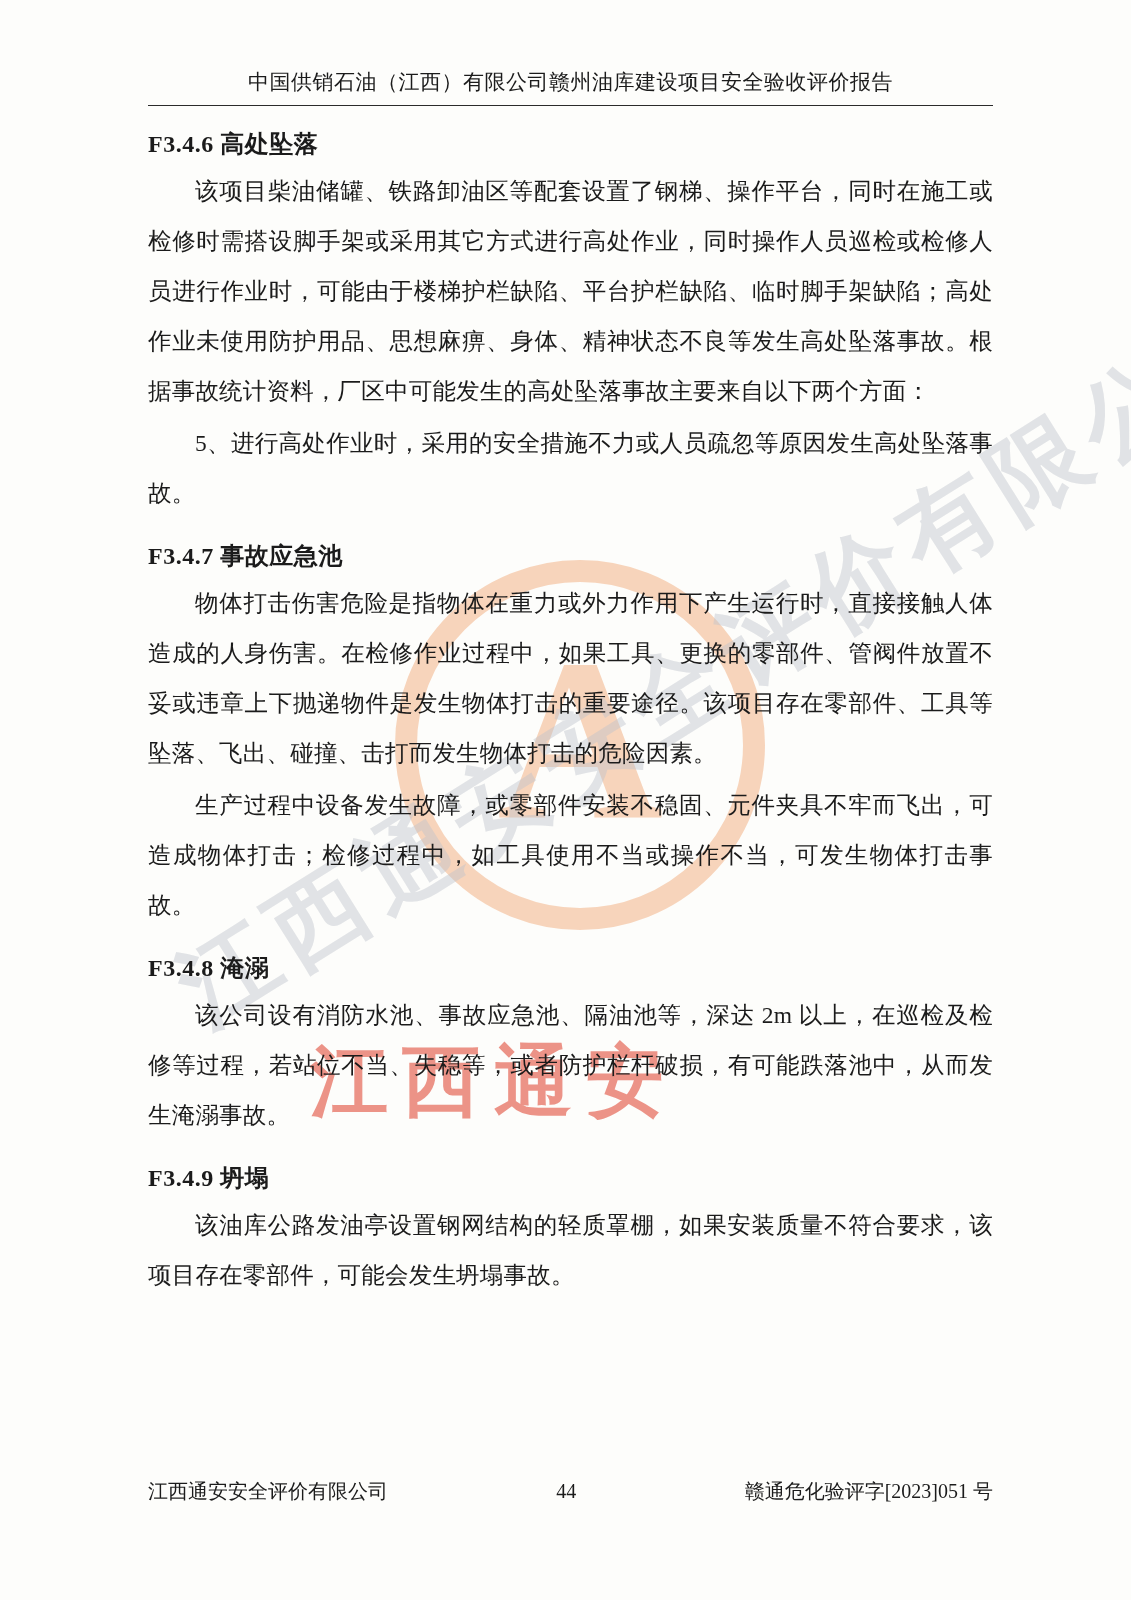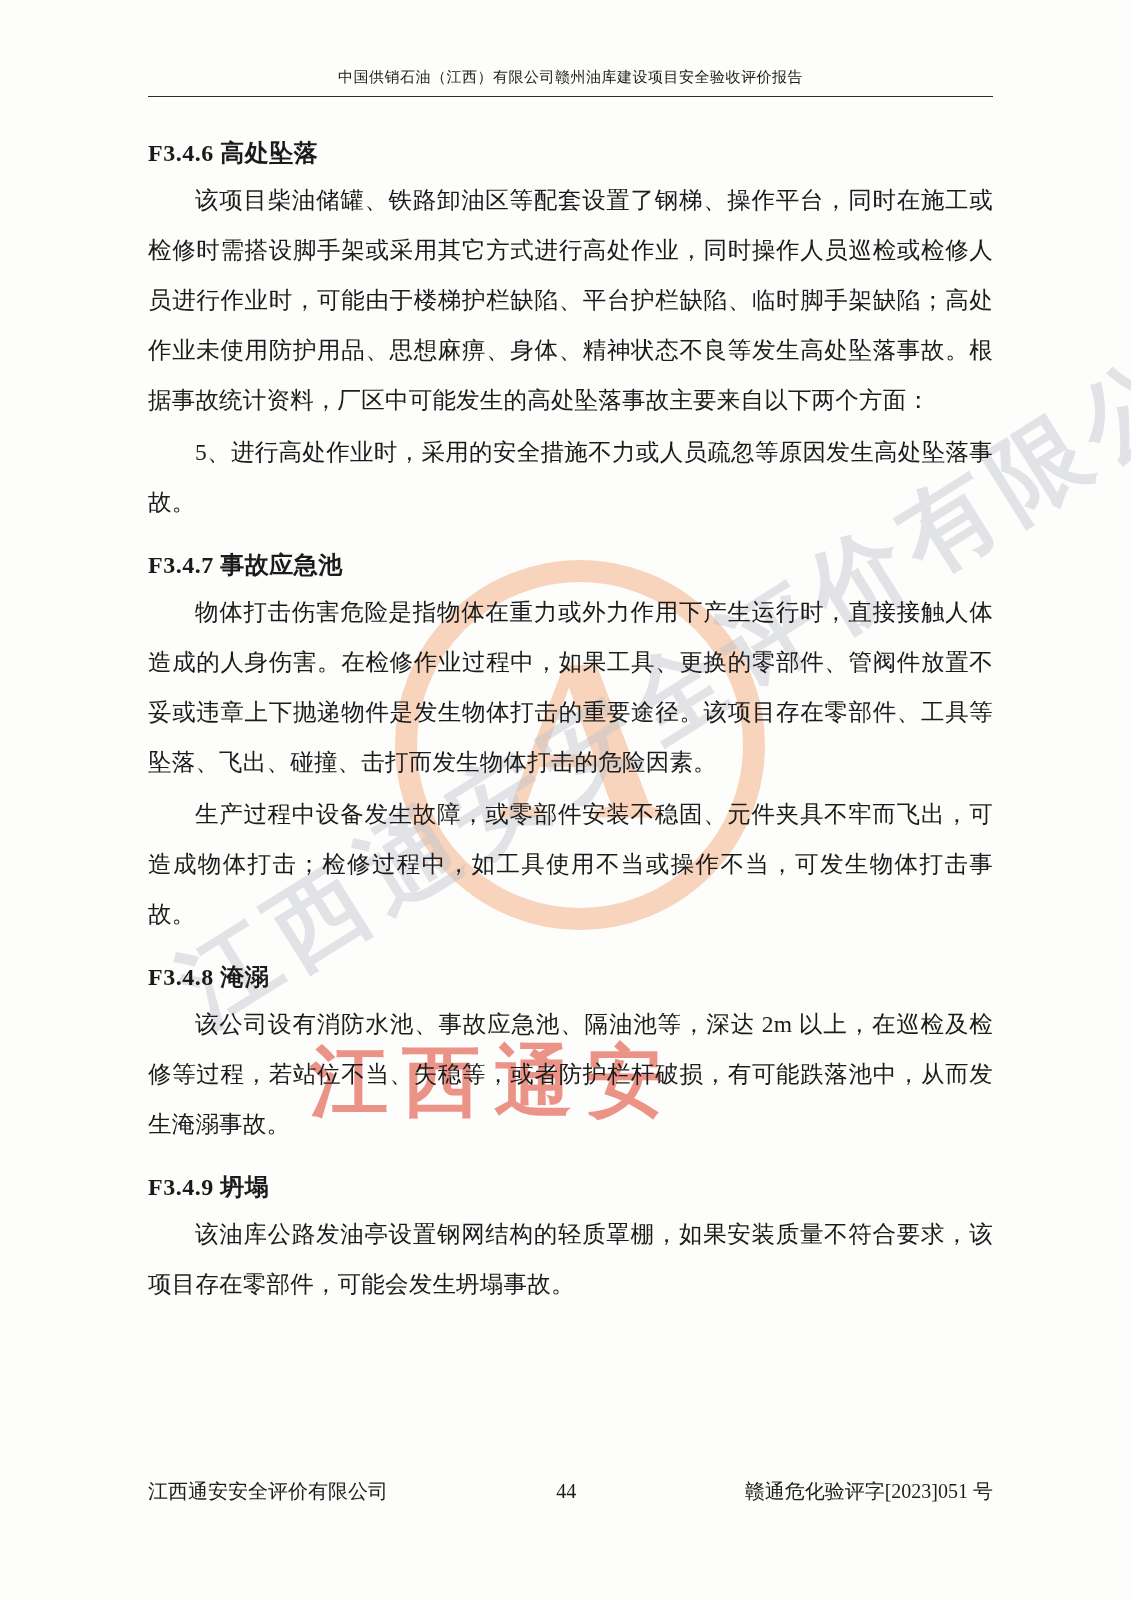--- a/index.html
+++ b/index.html
@@ -82,39 +82,39 @@
   .content {
     position: relative;
     z-index: 2;
   }
   .header {
     position: absolute;
     left: 148px;
     top: 68px;
     width: 845px;
     text-align: center;
-    font-size: 15px;
+    font-size: 21px;
     letter-spacing: 0.5px;
     padding-bottom: 9px;
     border-bottom: 1.6px solid #2b2b2b;
   }
   .body {
     position: absolute;
     left: 148px;
     top: 128px;
     width: 845px;
   }
   h2.sec {
     margin: 22px 0 6px 0;
     font-size: 24px;
     font-weight: bold;
     letter-spacing: 0.5px;
     font-family: "Liberation Serif", serif;
   }
-  h2.sec:first-child { margin-top: 9px; }
+  h2.sec:first-child { margin-top: 0; }
   p.para {
     margin: 0 0 2px 0;
     font-size: 23.5px;
     line-height: 50px;
     text-indent: 2em;
     text-align: justify;
     letter-spacing: 0.2px;
   }
   .footer {
     position: absolute;

